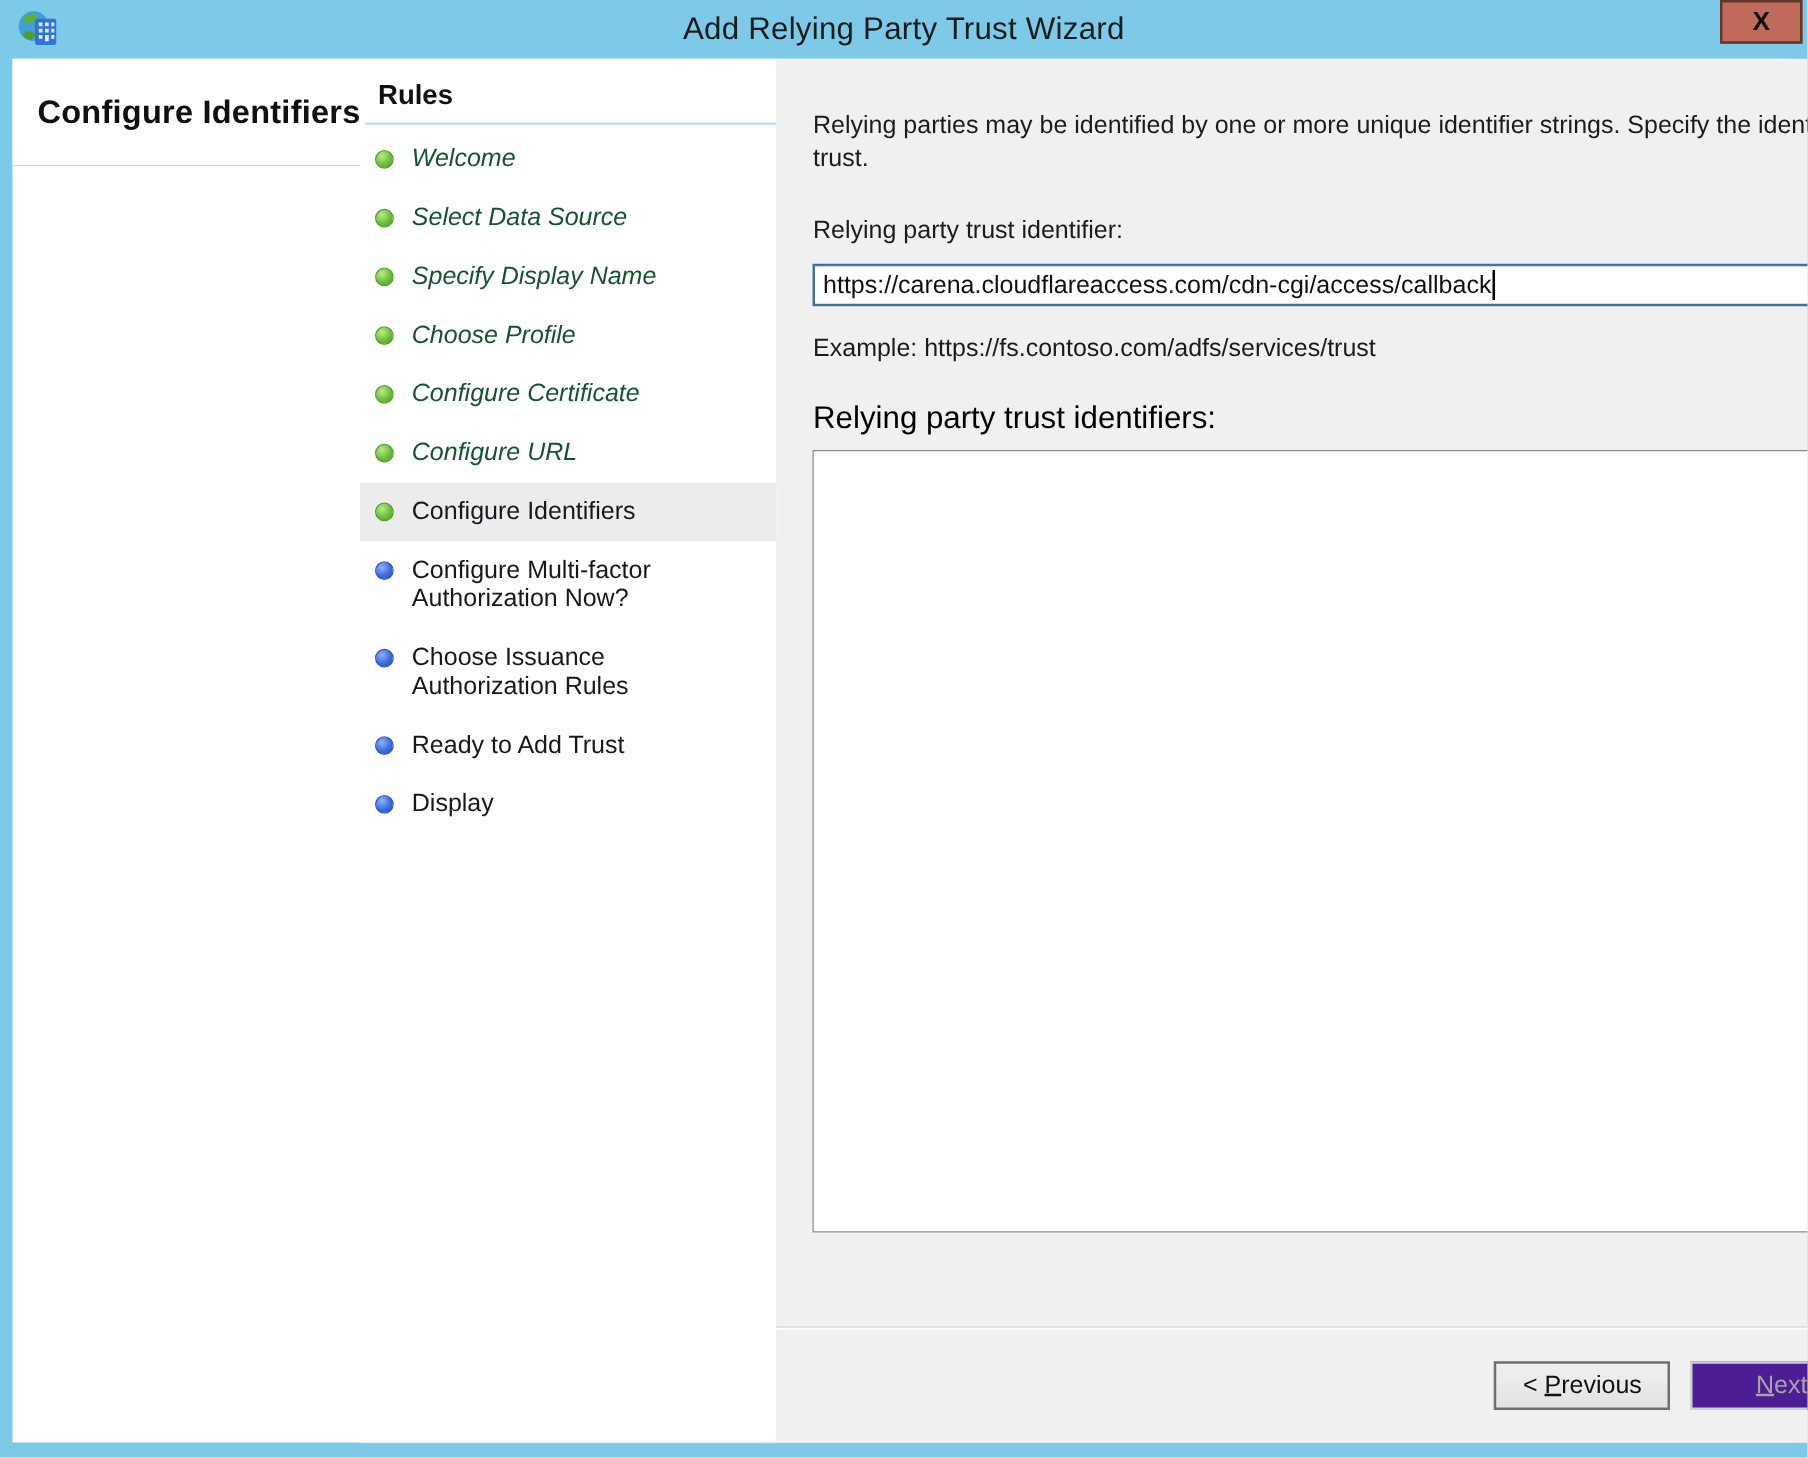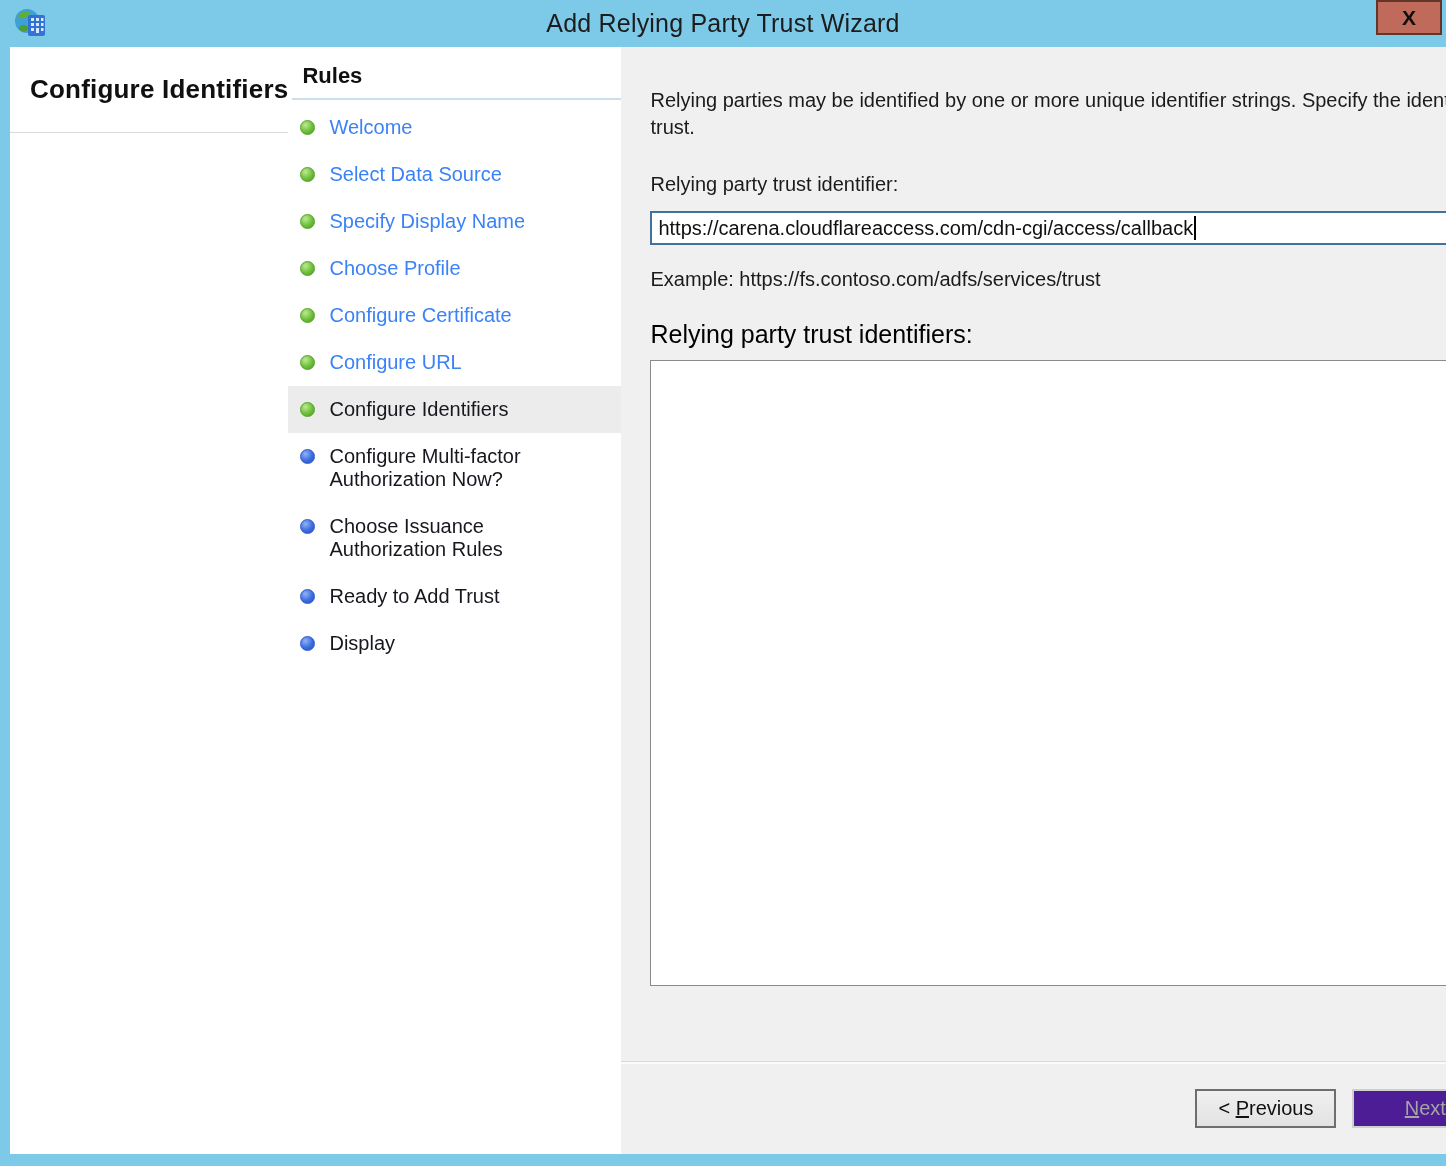--- a/index.html
+++ b/index.html
@@ -46,21 +46,21 @@
   }
   .bullet.done {
     background:radial-gradient(circle at 35% 30%, #bdea8e 0%, #6cbf3a 55%, #4c9a22 100%);
     border:1px solid #55a02a;
   }
   .bullet.pending {
     background:radial-gradient(circle at 35% 30%, #93b2f3 0%, #3a6ce0 55%, #2a51c6 100%);
     border:1px solid #2d56cc;
   }
   .step-label { font-size:20px; line-height:23px; margin-left:14px; max-width:240px; color:#17171f; }
-  li.done .step-label { color:#3b82f6; }
+  li.done .step-label { color:#14532d;font-style:italic; }
   li.current .step-label, li.pending .step-label { color:#17171f; }
   
   .main-pane { flex:1; background:#f0f0f0; display:flex; flex-direction:column; min-width:0; }
   .pane-content { flex:1; padding:40px 0 0 29px; }
   .intro { width:1025px; font-size:20px; line-height:27px; color:#1b1b1b; }
   .field-label { font-size:20px; color:#1b1b1b; margin-top:32px; }
   .input-row { display:flex; align-items:flex-start; margin-top:15px; }
   .identifier-input {
     width:869px; height:34px; background:#ffffff; border:2px solid #41719c;
     display:flex; align-items:center; padding:0 6px; font-size:20px; color:#101010;

